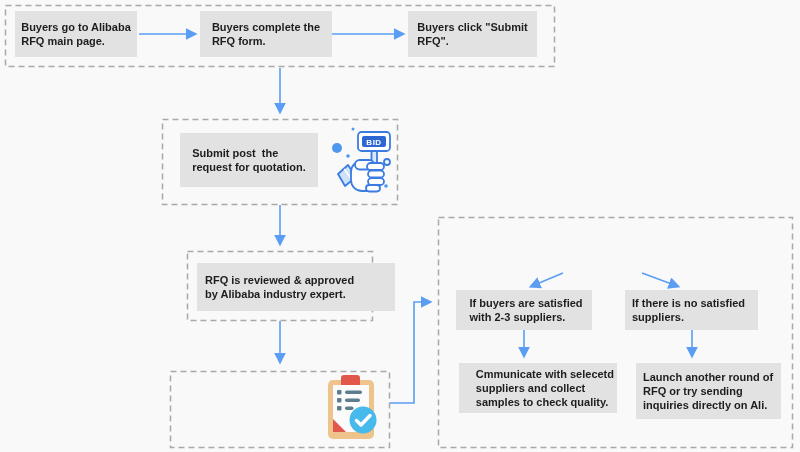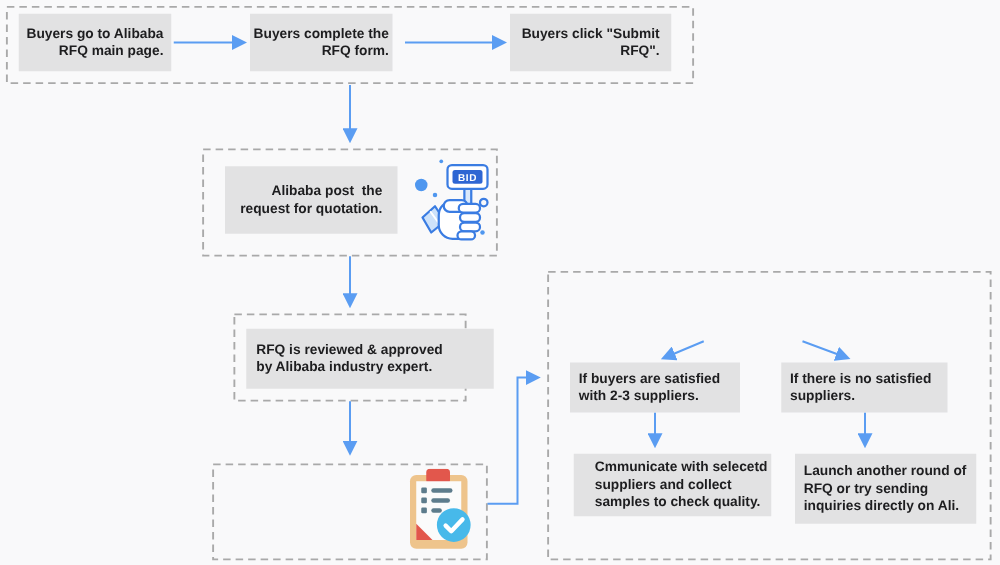--- a/index.html
+++ b/index.html
@@ -4,21 +4,21 @@
 <style>
   html,body{margin:0;padding:0;background:#f9f9fa;}
   .canvas{
     position:relative;width:800px;height:452px;background:#f9f9fa;
     font-family:"Liberation Sans",sans-serif;overflow:hidden;
   }
   svg.overlay{position:absolute;left:0;top:0;pointer-events:none;}
   .box{
     position:absolute;background:#e2e2e3;color:#1d1d1f;
     font-weight:bold;font-size:11px;line-height:14px;
-    display:flex;align-items:center;justify-content:center;text-align:right;
+    display:flex;align-items:center;justify-content:center;text-align:left;
     box-sizing:border-box;
   }
   .box .t{white-space:pre-wrap;}
   .box.left{justify-content:flex-start;text-align:left;}
   .icon{position:absolute;}
 </style>
 </head>
 <body>
 
 <div class="canvas">
@@ -49,31 +49,31 @@
       <line x1="642" y1="273" x2="677" y2="286" marker-end="url(#ah)"></line>
       <line x1="524" y1="330" x2="524" y2="355" marker-end="url(#ah)"></line>
       <line x1="692" y1="330" x2="692" y2="355" marker-end="url(#ah)"></line>
     </g>
   </svg>
 
   <div class="box" style="left:15px;top:11px;width:122px;height:46px;">
     <span class="t">Buyers go to Alibaba
 RFQ main page.</span>
   </div>
-  <div class="box" style="left:200px;top:11px;width:114px;height:46px;">
+  <div class="box" style="left:200px;top:11px;width:132px;height:46px;">
     <span class="t">Buyers complete the
 RFQ form.</span>
   </div>
   <div class="box" style="left:408px;top:11px;width:129px;height:46px;">
     <span class="t">Buyers click "Submit
 RFQ".</span>
   </div>
 
   <div class="box" style="left:180px;top:133px;width:138px;height:54px;">
-    <span class="t">Alibaba post  the
+    <span class="t">Submit post  the
 request for quotation.</span>
   </div>
   <svg class="icon" style="left:328px;top:124px;" width="64" height="78" viewBox="0 0 64 78">
     <g stroke="#3a7ce2" stroke-width="1.8" stroke-linejoin="round" stroke-linecap="round">
 
       <circle cx="9" cy="24" r="5" fill="#4f97ef" stroke="none"></circle>
       <circle cx="20" cy="32" r="1.8" fill="#4f97ef" stroke="none"></circle>
       <circle cx="25" cy="5" r="1.5" fill="#4f97ef" stroke="none"></circle>
       <circle cx="59" cy="38" r="3" fill="none"></circle>
       <circle cx="58" cy="62" r="1.8" fill="#4f97ef" stroke="none"></circle>
@@ -114,21 +114,21 @@
       <rect x="10" y="23" width="4.5" height="4.5" rx="1"></rect>
       <rect x="18" y="23.5" width="15" height="3.6" rx="1.8"></rect>
       <rect x="10" y="31" width="4.5" height="4.5" rx="1"></rect>
       <rect x="18" y="31.5" width="8.5" height="3.6" rx="1.8"></rect>
     </g>
     <circle cx="36" cy="45" r="13.5" fill="#47b9ea"></circle>
     <path d="M29.5,45.5 l4.5,4.5 l9,-9.5" fill="none" stroke="#ffffff" stroke-width="3.5" stroke-linecap="round" stroke-linejoin="round"></path>
   </svg>
 
 
-  <div class="box left" style="left:456px;top:290px;width:136px;height:40px;padding-left:7px;padding-right:3px;">
+  <div class="box left" style="left:456px;top:290px;width:136px;height:40px;padding-left:7px;padding-right:3px;justify-content:center;">
     <span class="t">If buyers are satisfied
 with 2-3 suppliers.</span>
   </div>
   <div class="box left" style="left:625px;top:290px;width:133px;height:40px;padding-left:7px;padding-right:3px;">
     <span class="t">If there is no satisfied
 suppliers.</span>
   </div>
 
   <div class="box left" style="left:459px;top:363px;width:158px;height:50px;padding-left:8px;padding-right:3px;justify-content:flex-end;">
     <span class="t">Cmmunicate with selecetd

